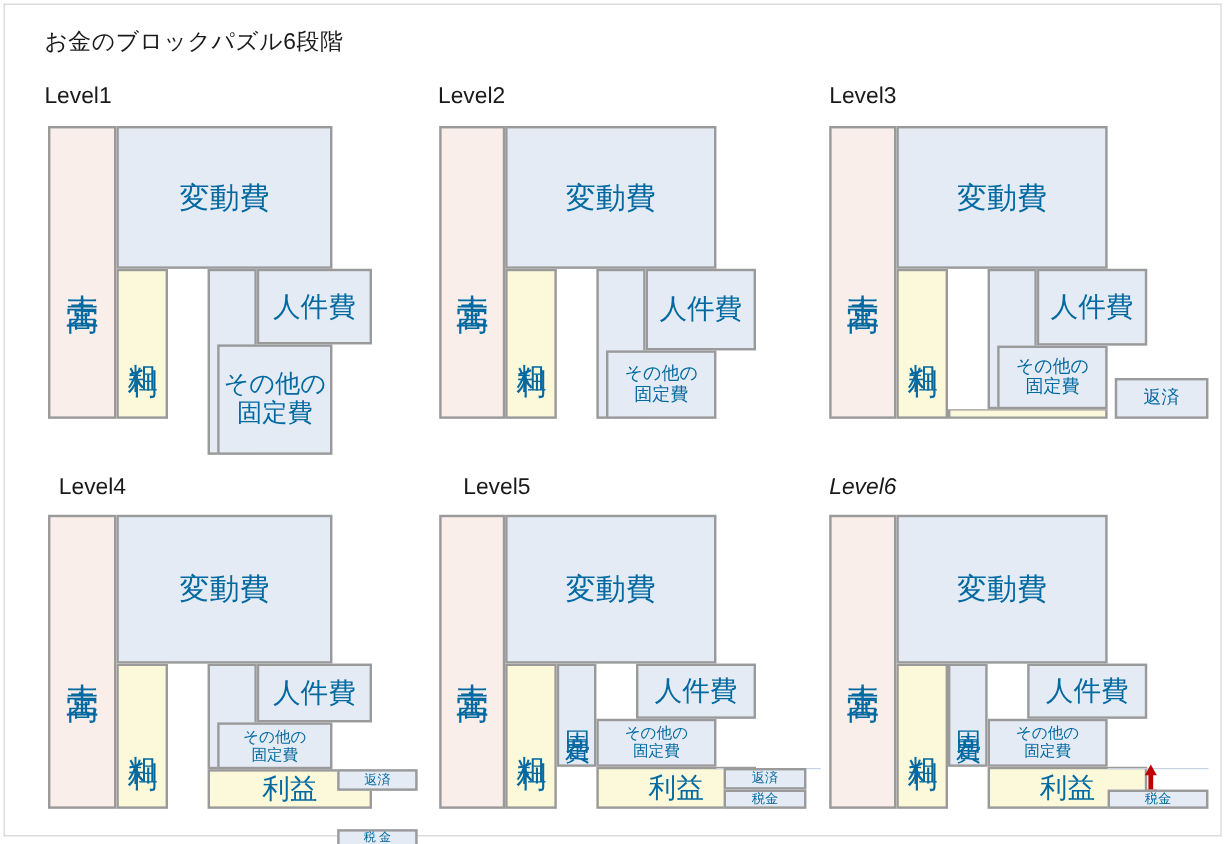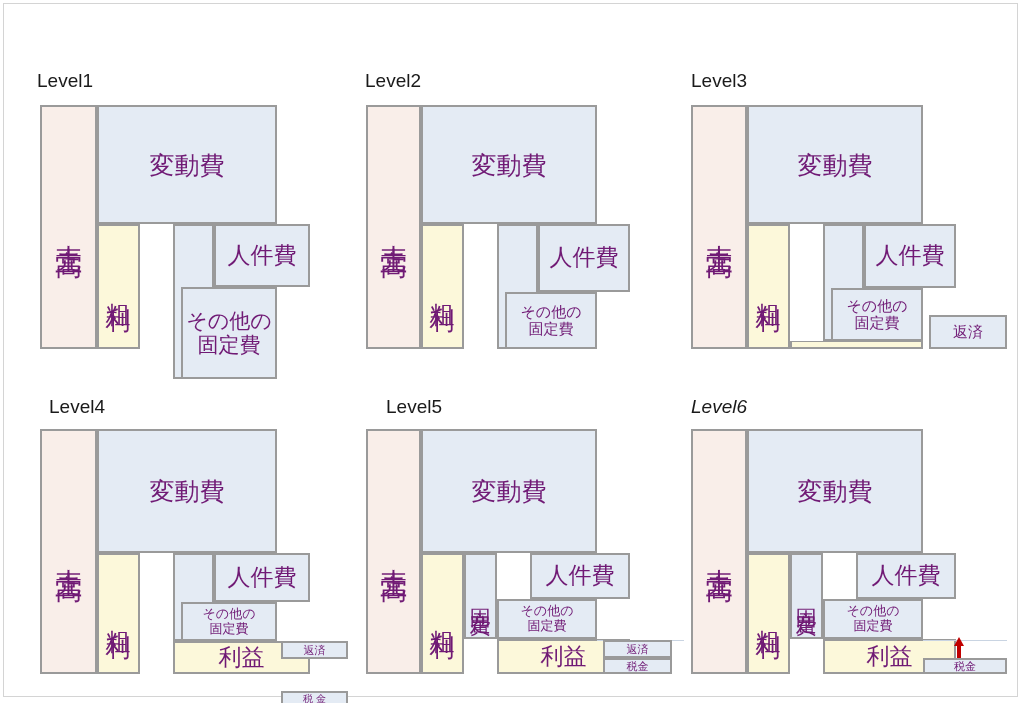--- a/index.html
+++ b/index.html
@@ -22,21 +22,21 @@
     white-space:nowrap;
   }
   .level-label{
     position:absolute;font-size:19px;color:#1a1a1a;white-space:nowrap;
   }
   .panel{position:absolute;}
   .blk{
     position:absolute;box-sizing:border-box;
     border:2px solid #9a9a9a;
     display:flex;align-items:center;justify-content:center;
-    text-align:center;color:#701a75;
+    text-align:center;color:#0369a1;
     line-height:1.12;
   }
   .fill-sales{background:#f9eee9;}
   .fill-cost{background:#e4ebf4;}
   .fill-profit{background:#fcf8da;}
   .vert{
     writing-mode:vertical-rl;
     text-orientation:upright;
     letter-spacing:3px;
   }
@@ -52,20 +52,21 @@
     position:absolute;background:#c9d4e2;height:1px;
   }
   .arrow-wrap{position:absolute;}
   .red-tick{position:absolute;background:#c00000;width:2px;}
 </style>
 </head>
 <body>
 
 <div id="page">
 
+  <div id="title">お金のブロックパズル6段階</div>
 
   <div class="level-label" style="left:33px;top:66px;">Level1</div>
   <div class="panel">
     <div class="blk fill-sales vert t28" style="left:36px;top:101px;width:57px;height:244px;">売上高</div>
     <div class="blk fill-cost t26" style="left:93px;top:101px;width:180px;height:119px;">変動費</div>
     <div class="blk fill-profit vert t26" style="left:93px;top:220px;width:43px;height:125px;">粗利</div>
     <div class="blk fill-cost vert t24" style="left:136px;top:220px;width:41px;height:155px;">固定費</div>
     <div class="blk fill-cost t24" style="left:177px;top:220px;width:96px;height:63px;">人件費</div>
     <div class="blk fill-cost t22" style="left:177px;top:283px;width:96px;height:92px;flex-direction:column;">
       <span>その他の</span>

